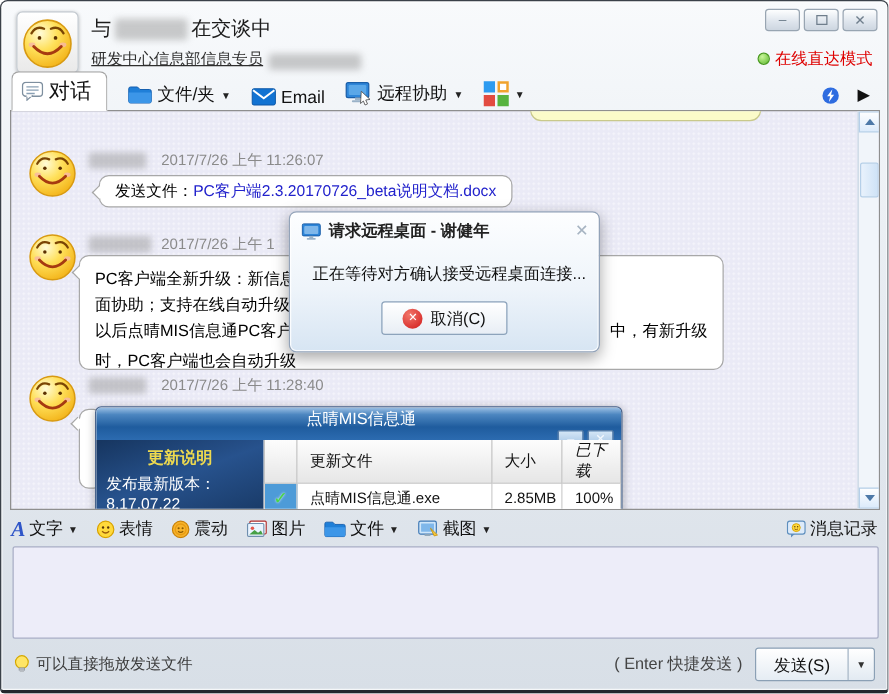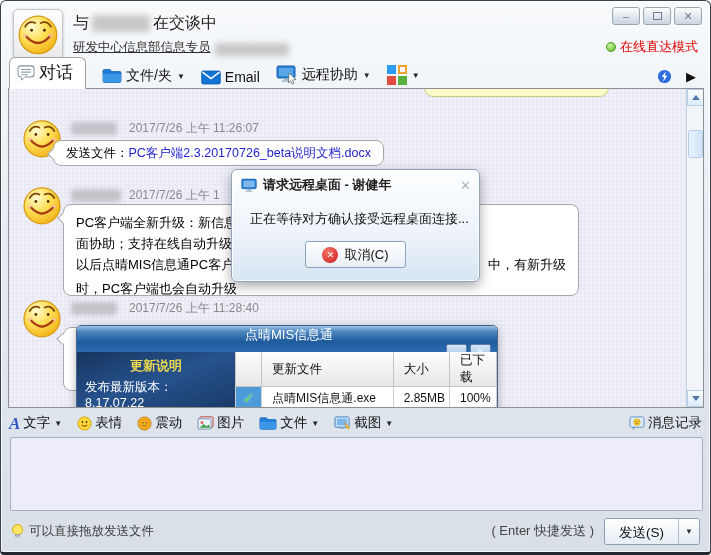--- a/index.html
+++ b/index.html
@@ -40,21 +40,21 @@
         background-image:radial-gradient(rgba(255,255,255,.45) 1px,rgba(0,0,0,0) 1px);background-size:4px 4px;
         border:1px solid #8f8f8f;overflow:hidden;z-index:2;}
   .partial-bubble{position:absolute;left:415px;top:-10px;width:185px;height:18px;background:#FBFBC9;
         border:1px solid #c9c98b;border-radius:9px;}
   .msg-avatar{position:absolute;width:42px;height:42px;}
   .name-blur{position:absolute;height:13px;background:#9a9a9a;opacity:.5;filter:blur(2.5px);border-radius:2px;}
   .time{position:absolute;font-size:12px;color:#8a8a8a;white-space:nowrap;}
   .bubble{position:absolute;background:#fff;border:1px solid #a8a8a8;border-radius:8px;font-size:12.5px;color:#000;}
   .bubble .tail{position:absolute;left:-5px;top:9px;width:8px;height:8px;background:#fff;border-left:1px solid #a8a8a8;
         border-bottom:1px solid #a8a8a8;transform:rotate(45deg);}
-  .b1{left:44px;top:51px;height:26px;display:flex;align-items:center;padding:0 12px;white-space:nowrap;}
+  .b1{left:70px;top:51px;height:26px;display:flex;align-items:center;padding:0 12px;white-space:nowrap;}
   .b1 a{color:#2222CC;text-decoration:none;}
   .b2{left:54px;top:115px;width:516px;height:92px;padding:7px 12px;font-size:13px;line-height:21px;}
   .b2 .row{display:flex;}
   .b2 .right{margin-left:auto;}
   .b2 .row4{margin-top:3px;align-items:flex-end;}
   .b3frag{position:absolute;left:54px;top:238px;width:20px;height:64px;background:#fff;border:1px solid #a8a8a8;border-radius:8px;}
   .b3tail{position:absolute;left:49px;top:246px;width:8px;height:8px;background:#fff;border-left:1px solid #a8a8a8;
         border-bottom:1px solid #a8a8a8;transform:rotate(45deg);}
   
   .sbar{position:absolute;right:0;top:0;bottom:0;width:17px;background:#f1f5fa;border-left:1px solid #c6d4e2;}
@@ -78,31 +78,31 @@
         color:#fff;font-size:9px;font-weight:bold;display:flex;align-items:center;justify-content:center;}
   
   .updater{position:absolute;left:67px;top:236px;width:422px;height:95px;border:1px solid #49648c;border-radius:5px 5px 0 0;
         background:#fff;box-shadow:0 2px 8px rgba(0,0,0,.3);z-index:4;overflow:hidden;}
   .up-title{height:26px;background:linear-gradient(180deg,#9cc0e4,#4c86c0 22%,#1f5c9e 60%,#2c6bb0);display:flex;align-items:center;
         padding:0 6px 0 10px;color:#fff;font-size:13px;flex-direction:column;}
   .up-ctrls{margin-left:auto;display:flex;gap:3px;}
   .upbtn{width:21px;height:15px;border:1px solid #5a7fa8;border-radius:2px;background:linear-gradient(#d5e6f6,#9dc0e2);
         color:#f3f8fd;font-size:10px;display:flex;align-items:center;justify-content:center;}
   .up-body{display:flex;height:69px;}
-  .up-left{width:158px;background:linear-gradient(160deg,#16355F,#27528D 45%,#16355F);color:#fff;padding:5px 8px;font-size:12.5px;}
+  .up-left{width:134px;background:linear-gradient(160deg,#16355F,#27528D 45%,#16355F);color:#fff;padding:5px 8px;font-size:12.5px;}
   .up-head{text-align:center;color:#EDD94F;font-weight:bold;font-size:13px;margin-bottom:4px;}
   .up-right{flex:1;background:#fff;font-size:12.5px;}
   table.uptbl{border-collapse:collapse;width:100%;}
   .uptbl th{background:linear-gradient(#fdfdfd,#e6e6e6);border:1px solid #c5c5c5;border-top:none;font-weight:normal;
         font-size:12.5px;height:23px;text-align:left;padding:0 4px 0 10px;color:#111;}
   .uptbl td{border:1px solid #d0d0d0;height:23px;font-size:12px;padding:0 4px 0 10px;color:#111;}
   .uptbl .chkcell{background:#4D9BD8;text-align:center;padding:0;}
   .chk{color:#49D34B;font-weight:bold;font-size:14px;text-shadow:0 0 2px #fff;}
   .uptbl th.c-chk{padding:0;width:26px;}
-  .uptbl th.c-size{width:50px;} .uptbl th.c-dl{width:47px;}
+  .uptbl th.c-size{width:50px;} .uptbl th.c-dl{width:47px;font-style:italic;}
   .small-num{font-size:11.5px;}
   
   .ctoolbar{position:absolute;left:8px;right:8px;top:409px;height:26px;display:flex;align-items:center;gap:15px;
         font-size:13.5px;color:#111;z-index:1;}
   .citem{display:inline-flex;align-items:center;gap:3px;cursor:default;}
   .aicon{font-family:"Liberation Serif","DejaVu Serif",serif;font-style:italic;font-weight:bold;color:#2F55C8;font-size:17px;line-height:1;}
   .hist{margin-left:auto;}
   .cinput{position:absolute;left:9px;top:436px;width:693px;height:74px;background:#EDEDF9;border:1px solid #a9aec6;
         border-radius:2px;resize:none;outline:none;font-family:inherit;font-size:13px;padding:4px 6px;}
   

